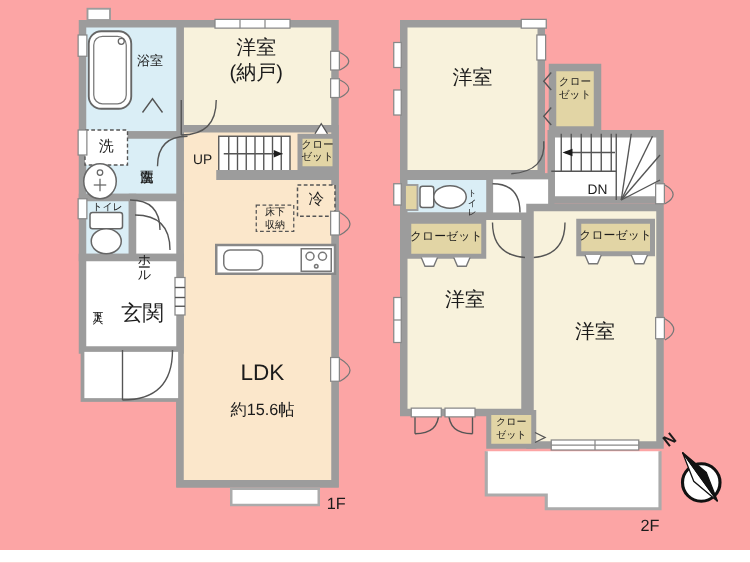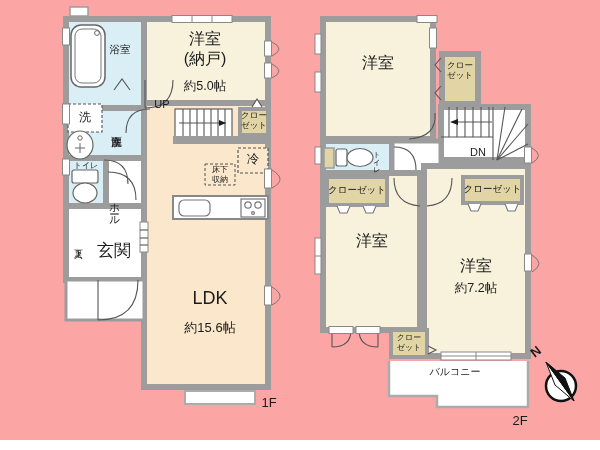--- a/index.html
+++ b/index.html
@@ -203,46 +203,43 @@
     <circle cx="561" cy="386" r="15" fill="#ffffff" stroke="#111" stroke-width="2.5"></circle>
     <line x1="546" y1="362" x2="574" y2="401" stroke="#111" stroke-width="1"></line>
     <polygon points="546,362 555,385 574,401" fill="#ffffff" stroke="#111" stroke-width="1"></polygon>
     <polygon points="546,362 565,378 574,401" fill="#111" stroke="#111" stroke-width="1"></polygon>
   </g>
 </svg>
 
   <div class="lbl" style="left:102px;top:43px;width:36px;font-size:10.5px">浴室</div>
   <div class="lbl" style="left:155px;top:29px;width:100px;font-size:16px">洋室
 (納戸)</div>
-  <div class="lbl" style="left:155px;top:79px;width:100px;font-size:12.5px">約5.0帖</div>
   <div class="lbl" style="left:70px;top:110px;width:30px;font-size:12px">洗</div>
   <div class="lbl vert" style="left:111px;top:96px;height:64px;font-size:10.5px">洗面室</div>
   <div class="lbl" style="left:70px;top:161px;width:32px;font-size:8px">トイレ</div>
   <div class="lbl vert" style="left:109px;top:184px;height:48px;font-size:10.5px">ホール</div>
   <div class="lbl vert" style="left:74px;top:227px;height:32px;font-size:8.5px">下足入</div>
   <div class="lbl" style="left:93px;top:240px;width:42px;font-size:17px">玄関</div>
-  <div class="lbl" style="left:150px;top:98px;width:24px;font-size:11px">UP</div>
+  <div class="lbl" style="left:150px;top:122px;width:24px;font-size:11px">UP</div>
   <div class="lbl" style="left:240px;top:111px;width:28px;font-size:8.5px;line-height:1.15">クロー
 ゼット</div>
   <div class="lbl" style="left:238px;top:152px;width:30px;font-size:12.5px">冷</div>
   <div class="lbl" style="left:205px;top:165px;width:30px;font-size:8px;line-height:1.2">床下
 収納</div>
   <div class="lbl" style="left:160px;top:287px;width:100px;font-size:18px">LDK</div>
   <div class="lbl" style="left:160px;top:320px;width:100px;font-size:13px">約15.6帖</div>
   <div class="lbl" style="left:254px;top:395px;width:30px;font-size:13px">1F</div>
 
   <div class="lbl" style="left:328px;top:53px;width:100px;font-size:16px">洋室</div>
   <div class="lbl" style="left:442px;top:61px;width:36px;font-size:8.5px;line-height:1.15">クロー
 ゼット</div>
   <div class="lbl" style="left:464px;top:146px;width:28px;font-size:11px">DN</div>
   <div class="lbl vert" style="left:373px;top:145px;height:26px;font-size:7px">トイレ</div>
   <div class="lbl" style="left:327px;top:184px;width:60px;font-size:9.5px">クローゼット</div>
   <div class="lbl" style="left:463px;top:183px;width:59px;font-size:9.5px">クローゼット</div>
   <div class="lbl" style="left:312px;top:231px;width:120px;font-size:16px">洋室</div>
   <div class="lbl" style="left:416px;top:256px;width:120px;font-size:16px">洋室</div>
-  <div class="lbl" style="left:416px;top:281px;width:120px;font-size:12.5px">約7.2帖</div>
   <div class="lbl" style="left:391px;top:333px;width:36px;font-size:8px;line-height:1.2">クロー
 ゼット</div>
-  <div class="lbl" style="left:405px;top:366px;width:100px;font-size:10px">バルコニー</div>
   <div class="lbl" style="left:505px;top:413px;width:30px;font-size:13px">2F</div>
 
   <div class="lbl" style="left:528px;top:344px;width:16px;font-size:13px;font-weight:bold;transform:rotate(-38deg)">N</div>
 </div>
 
 </body></html>

